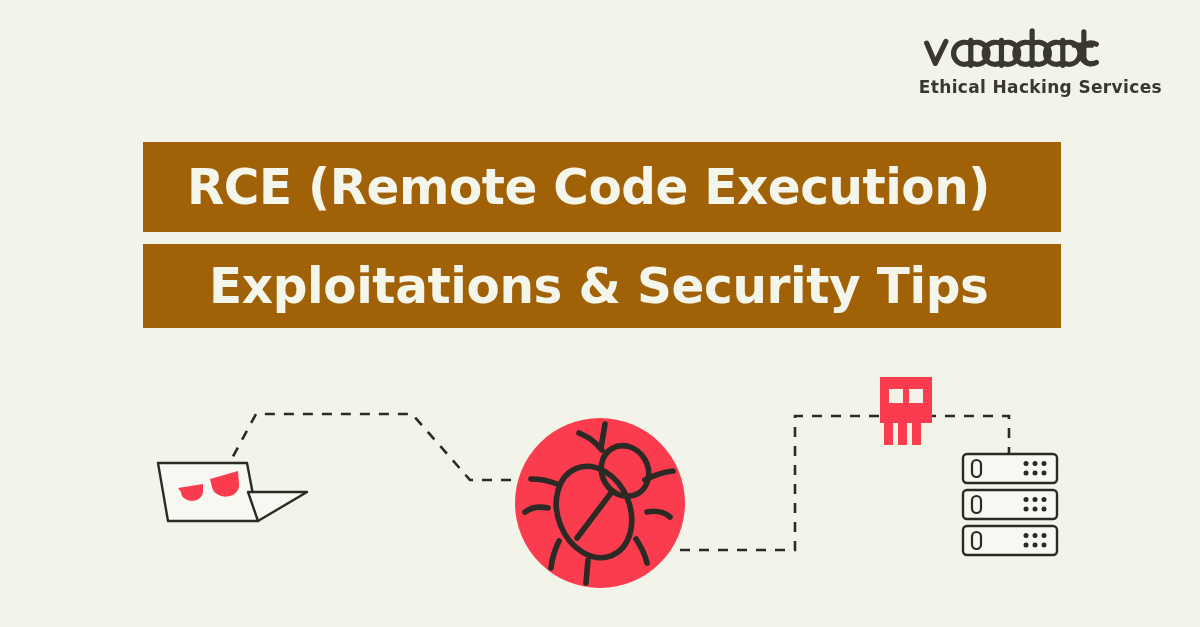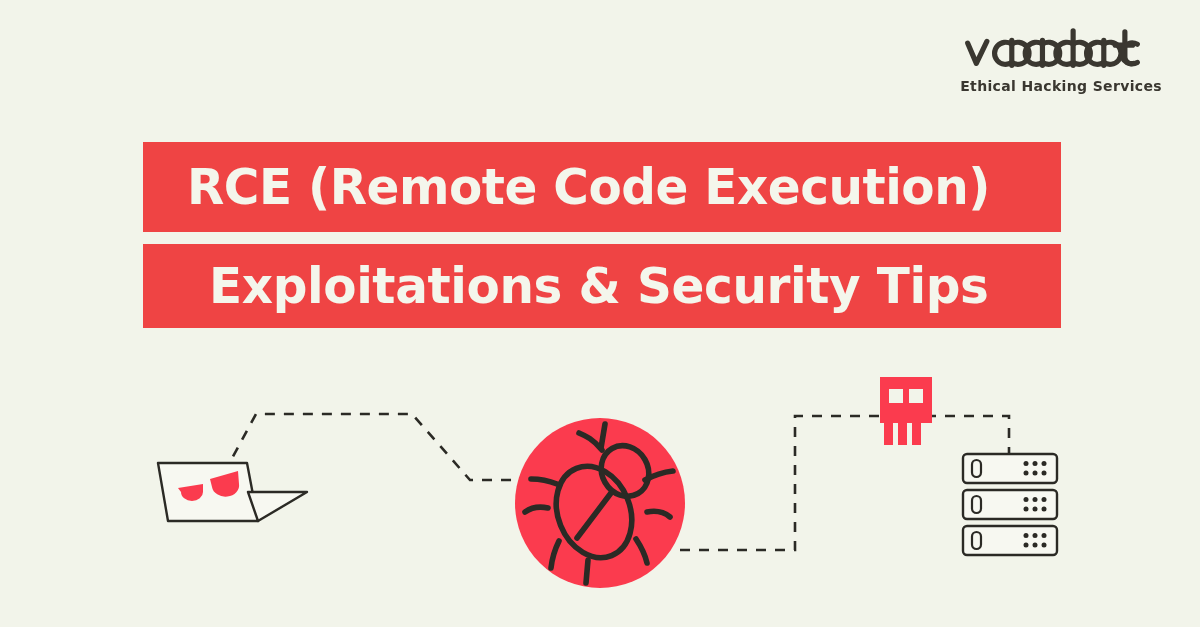--- a/index.html
+++ b/index.html
@@ -32,30 +32,30 @@
   }
   .logo-mark {
     display: block;
     height: 46px;
   }
   .logo-tagline {
     display: block;
     margin-top: 7px;
     font-family: "DejaVu Sans", sans-serif;
     font-weight: bold;
-    font-size: 14px;
+    font-size: 17px;
     letter-spacing: 0.35px;
     color: #3A3730;
     white-space: nowrap;
   }
 
   
   .title-bar {
     position: absolute;
-    background: #ef4444;
+    background: #a16207;
     display: flex;
     align-items: center;
     box-sizing: border-box;
   }
   .title-bar .title-text {
     color: #F4F6EC;
     font-family: "DejaVu Sans", sans-serif;
     font-weight: bold;
     white-space: nowrap;
     display: block;

